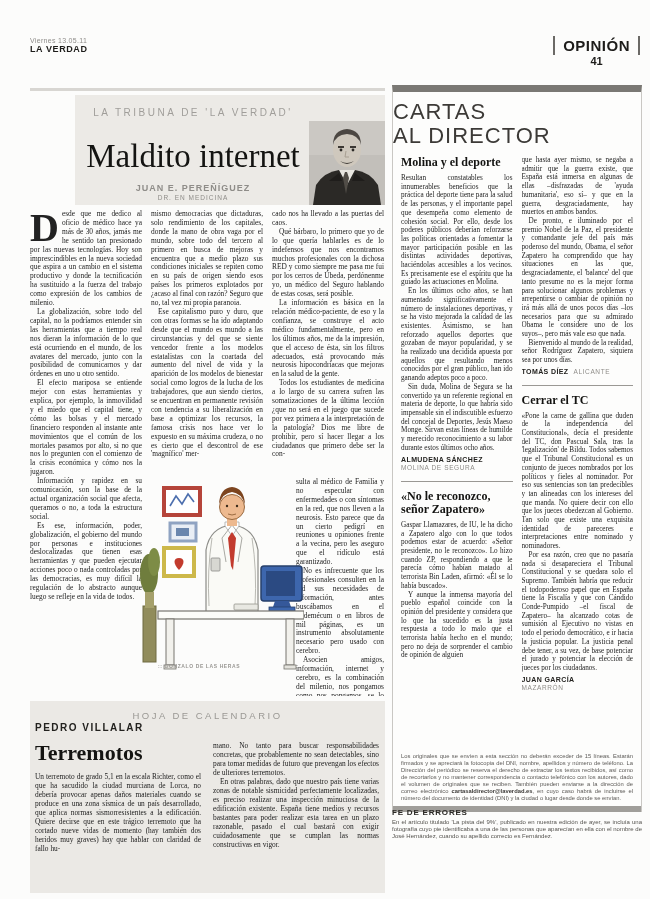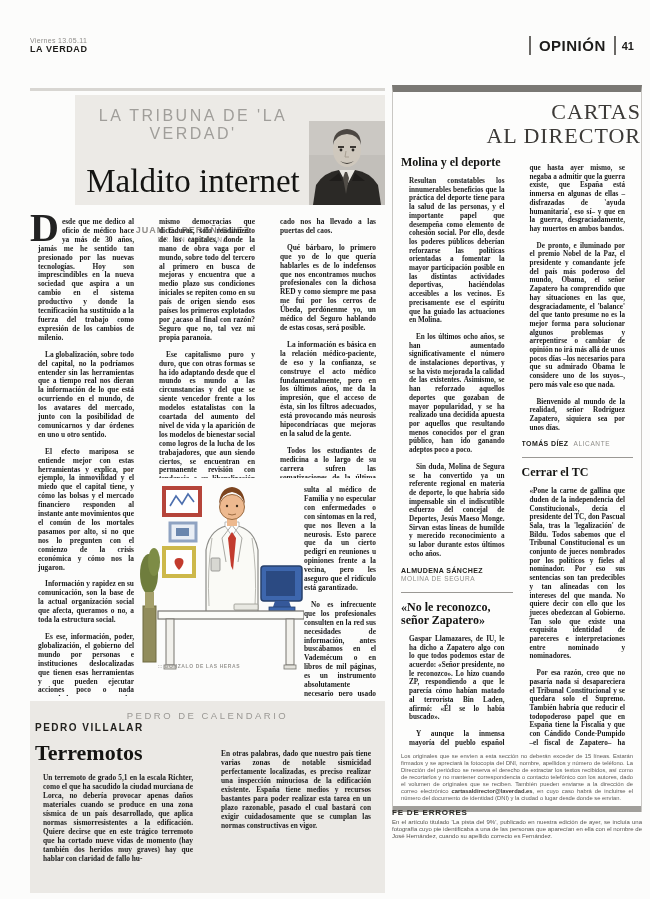--- a/index.html
+++ b/index.html
@@ -3,42 +3,42 @@
 <meta charset="utf-8">
 <style>
   html,body{margin:0;padding:0;background:#e9e9e9;}
   .page{position:relative;width:650px;height:899px;margin:0 auto;background:#fcfcfb;overflow:hidden;
         font-family:"Liberation Serif",serif;color:#1c1c1c;}
   
   .mast-left{position:absolute;left:30px;top:37px;font-family:"Liberation Sans",sans-serif;}
   .mast-date{font-size:7px;color:#8f8d8a;letter-spacing:.3px;}
   .mast-brand{font-size:9px;font-weight:bold;color:#1d1c1a;letter-spacing:.6px;}
   .mast-right{position:absolute;right:10px;top:36px;display:flex;align-items:center;
-              font-family:"Liberation Sans",sans-serif;}
+              font-family:"Liberation Sans",sans-serif;flex-direction:column;}
   .mast-section{font-size:15px;font-weight:bold;letter-spacing:.5px;color:#1d1c1a;
                 border-left:2px solid #6b6966;border-right:2px solid #6b6966;padding:1px 8px;margin-right:0;}
   .mast-pagenum{font-size:11px;font-weight:bold;color:#1d1c1a;padding:0 6px;}
   
   .left-rule{position:absolute;left:30px;top:88px;width:355px;height:3px;background:#d8d6d2;}
   
   .trib-head{position:absolute;left:75px;top:95px;width:310px;height:110px;background:#eceae6;}
   .trib-kicker{margin-top:12px;text-align:center;width:236px;font-family:"Liberation Sans",sans-serif;
-               font-size:16px;color:#a09e9a;letter-spacing:2.5px;}
+               font-size:10px;color:#a09e9a;letter-spacing:2.5px;}
   .trib-title{width:236px;text-align:center;font-size:33px;line-height:36px;color:#141412;
               font-family:"Liberation Serif",serif;margin-top:20px;}
-  .trib-author{width:236px;text-align:center;margin-top:26px;font-family:"Liberation Sans",sans-serif;
+  .trib-author{width:236px;text-align:center;margin-top:9px;font-family:"Liberation Sans",sans-serif;
                font-weight:bold;font-size:9px;color:#8f8d89;letter-spacing:1px;}
   .trib-role{width:236px;text-align:center;font-family:"Liberation Sans",sans-serif;
              font-size:6.5px;color:#8f8d89;letter-spacing:1px;margin-top:1px;}
   .trib-photo{position:absolute;right:0;bottom:0;width:76px;height:84px;display:block;}
   
   .art-body{position:absolute;left:30px;top:210px;width:355px;height:486px;display:flex;gap:9px;
             font-size:7.4px;line-height:8.9px;text-align:justify;}
   .col{width:112px;overflow:hidden;}
-  .plist p{margin:8px;text-indent:7px;font-weight:bold;}
+  .plist p{margin:0;text-indent:7px;}
   .plist p:first-child{text-indent:0;}
   .dropcap{float:left;font-size:40px;line-height:32px;font-weight:bold;color:#222;
            padding:2px 3px 0 0;font-family:"Liberation Serif",serif;}
   .col2-clip{height:268px;overflow:hidden;}
   .col3-clip{height:268px;overflow:hidden;}
   .col3-wrap{padding-left:24px;overflow:hidden;}
   .illus{position:absolute;left:110px;top:268px;width:164px;height:196px;}
   .illus-credit{position:absolute;left:128px;top:452px;font-family:"Liberation Sans",sans-serif;
                 font-size:5px;font-weight:bold;color:#9a9894;letter-spacing:.6px;}
   
@@ -49,21 +49,21 @@
   .cal-author{font-family:"Liberation Sans",sans-serif;font-size:10px;
               font-weight:bold;color:#23221f;letter-spacing:1.5px;margin-top:1px;}
   .cal-cols{display:flex;gap:12px;margin-top:8px;font-size:7.4px;line-height:9px;text-align:justify;}
   .cal-col{width:166px;overflow:hidden;height:138px;}
   .cal-title{font-size:22px;line-height:24px;font-family:"Liberation Serif",serif;color:#141412;
              margin:0 0 7px 0;text-align:left;}
   
   .cartas-box{position:absolute;left:392px;top:85px;width:250px;height:727px;box-sizing:border-box;
               background:#fdfdfc;border-left:1px solid #c9c7c3;border-right:1px solid #c9c7c3;
               border-top:7px solid #7a7874;display:flex;flex-direction:column;}
-  .cartas-title{text-align:right;font-family:Liberation Serif, serif;font-size:22px;
+  .cartas-title{text-align:left;font-family:Liberation Sans, sans-serif;font-size:22px;
                 line-height:24px;color:#3c3a37;letter-spacing:1px;margin-top:8px;}
   .cartas-cols{display:flex;gap:9px;padding:8px 8px 0 8px;height:592px;overflow:hidden;
                font-size:7.2px;line-height:8.7px;text-align:justify;}
   .ccol{width:112px;overflow:hidden;}
   .letter-head{font-family:"Liberation Serif",serif;font-weight:bold;font-size:12px;line-height:13px;
                text-align:left;margin:0 0 5px 0;color:#141412;}
   .letter-divider{border:none;border-top:1px solid #9a9894;margin:8px 0 8px 0;}
   .sig{margin-top:3px;font-family:"Liberation Sans",sans-serif;text-align:left;}
   .sig-name{font-weight:bold;font-size:7px;color:#23221f;letter-spacing:.4px;}
   .sig-city{font-size:6.5px;color:#8f8d89;letter-spacing:.6px;}
@@ -187,31 +187,32 @@
       <rect x="18" y="133" width="146" height="8" fill="#fcfcf9" stroke="#77756f" stroke-width="1.2"></rect>
       <rect x="26" y="141" width="8" height="46" fill="#f2f1ec" stroke="#77756f" stroke-width="1"></rect>
       <rect x="146" y="141" width="8" height="46" fill="#f2f1ec" stroke="#77756f" stroke-width="1"></rect>
       <rect x="24" y="187" width="12" height="4" fill="#e4e3dd" stroke="#77756f" stroke-width="0.8"></rect>
       <rect x="144" y="187" width="12" height="4" fill="#e4e3dd" stroke="#77756f" stroke-width="0.8"></rect>
     </svg>
     <div class="illus-credit">:: GONZALO DE LAS HERAS</div>
   </div>
 
   <div class="cal-box">
-    <div class="cal-kicker">PEDRO DE CALENDARIO</div>
+    <div class="cal-kicker">HOJA DE CALENDARIO</div>
     <div class="cal-author">PEDRO VILLALAR</div>
     <div class="cal-cols">
       <div class="cal-col">
         <h2 class="cal-title">Terremotos</h2>
         <div class="plist">
             <p>Un terremoto de grado 5,1 en la escala Richter, como el que ha sacudido la ciudad murciana de Lorca, no debería provocar apenas daños materiales cuando se produce en una zona sísmica de un país desarrollado, que aplica normas sismorresistentes a la edificación. Quiere decirse que en este trágico terremoto que ha cortado nueve vidas de momento (hay también dos heridos muy graves) hay que hablar con claridad de fallo hu-</p>
           </div>
       </div>
       <div class="cal-col">
         <div class="plist">
+            <p>mano. No tanto para buscar responsabilidades concretas, que probablemente no sean detectables, sino para tomar medidas de futuro que prevengan los efectos de ulteriores terremotos.</p>
             <p>En otras palabras, dado que nuestro país tiene varias zonas de notable sismicidad perfectamente localizadas, es preciso realizar una inspección minuciosa de la edificación existente. España tiene medios y recursos bastantes para poder realizar esta tarea en un plazo razonable, pasado el cual bastará con exigir cuidadosamente que se cumplan las normas constructivas en vigor.</p>
           </div>
       </div>
     </div>
   </div>
 
   <div class="cartas-box">
     <div class="cartas-title">
       <div>CARTAS</div>
       <div>AL DIRECTOR</div>

